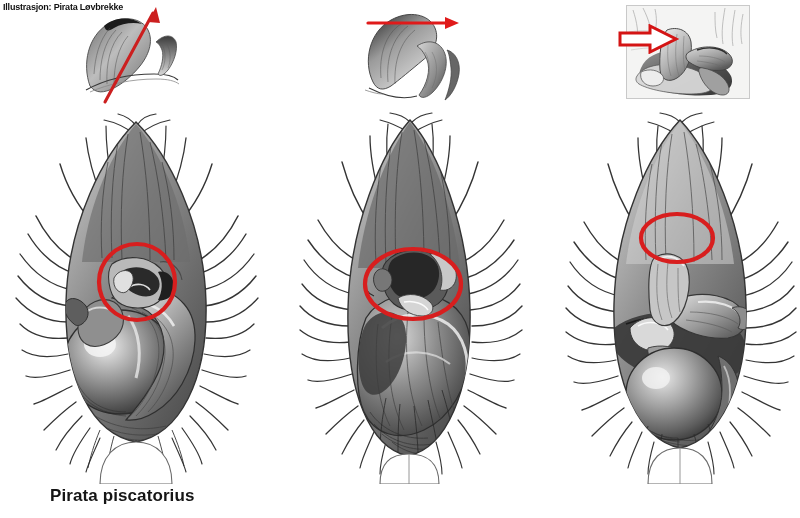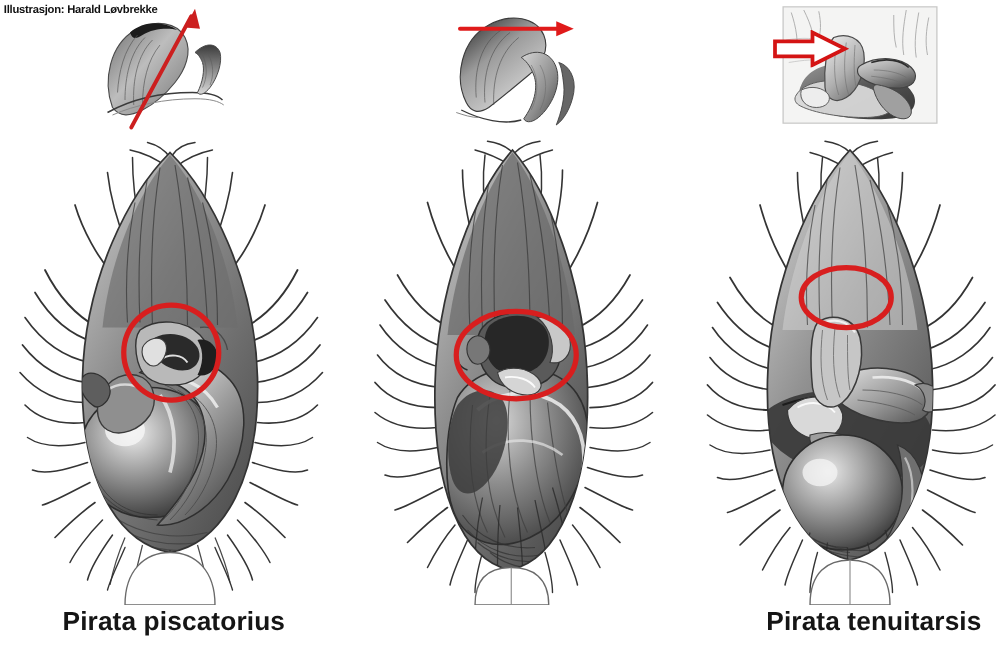--- a/index.html
+++ b/index.html
@@ -54,37 +54,37 @@
   
   .specimen { position: absolute; top: 112px; width: 260px; height: 372px; }
   #specimen-1 { left: 8px; }
   #specimen-2 { left: 282px; }
   #specimen-3 { left: 552px; }
 
   
   .caption {
     position: absolute;
     top: 486px;
-    font-size: 21px;
+    font-size: 17px;
     font-weight: bold;
     color: #151515;
     white-space: nowrap;
     letter-spacing: 0.1px;
     text-align: center;
   }
   #caption-1 { left: 50px; }
   #caption-2 { left: 337px; }
   #caption-3 { left: 613px; }
 </style>
 </head>
 <body>
 
 <div id="plate">
 
-  <div id="credit">Illustrasjon: Harald Løvbrekke</div>
+  <div id="credit">Illustrasjon: Pirata Løvbrekke</div>
 
   <div class="inset" id="inset-1">
     <svg class="draw" width="130" height="104" viewBox="0 0 130 104">
       <defs>
         <linearGradient id="i1a" x1="0" y1="0" x2="1" y2="1">
           <stop offset="0%" stop-color="#6e6e6e"></stop>
           <stop offset="45%" stop-color="#bdbdbd"></stop>
           <stop offset="100%" stop-color="#777777"></stop>
         </linearGradient>
         <linearGradient id="i1b" x1="0" y1="0" x2="0" y2="1">
@@ -649,15 +649,14 @@
       </g>
 
       <path d="M96 372 C96 346 110 336 128 336 C146 336 160 346 160 372 Z" fill="#ffffff" stroke="#6a6a6a" stroke-width="1.1"></path>
       <path d="M128 336 L128 372" stroke="#8a8a8a" stroke-width="0.9" fill="none"></path>
 
       <ellipse cx="125" cy="126" rx="36" ry="24" fill="none" stroke="#d81e1e" stroke-width="4.2"></ellipse>
     </svg>
   </div>
 
   <div class="caption" id="caption-1">Pirata piscatorius</div>
-  <div class="caption" id="caption-3">Pirata tenuitarsis</div>
 
 </div>
 
 </body></html>

